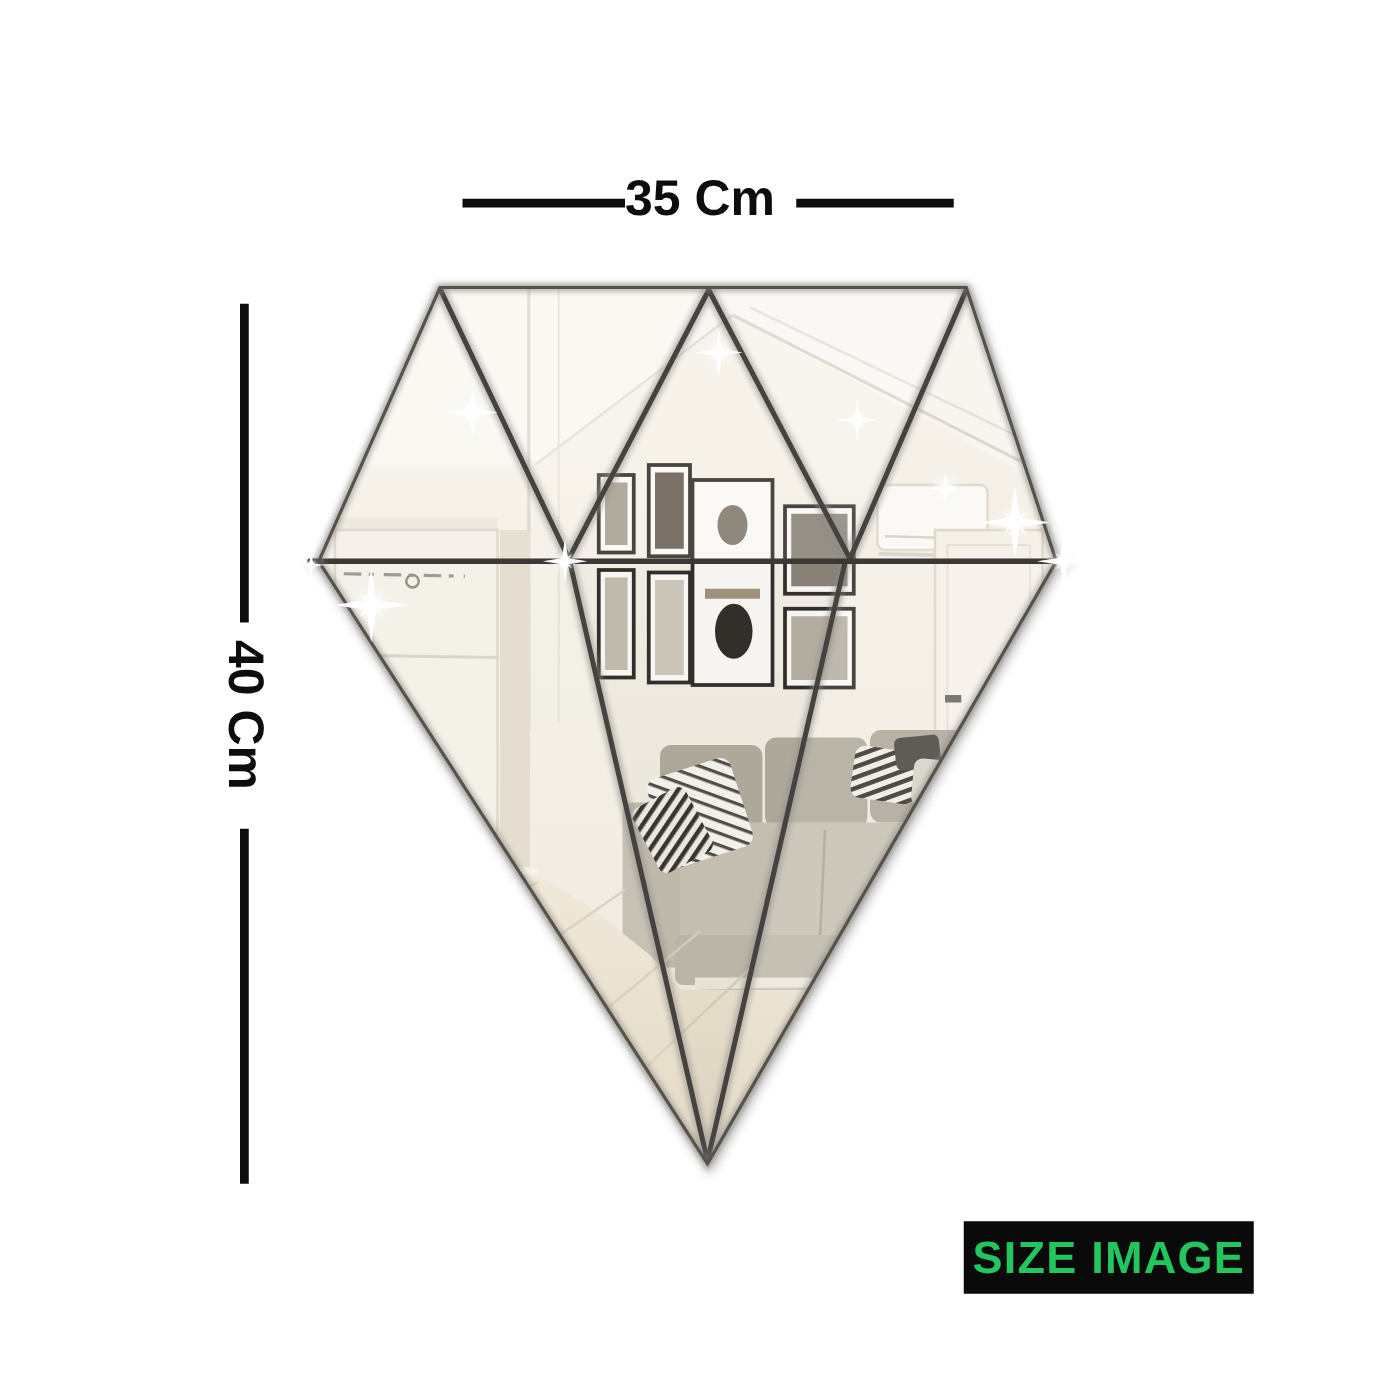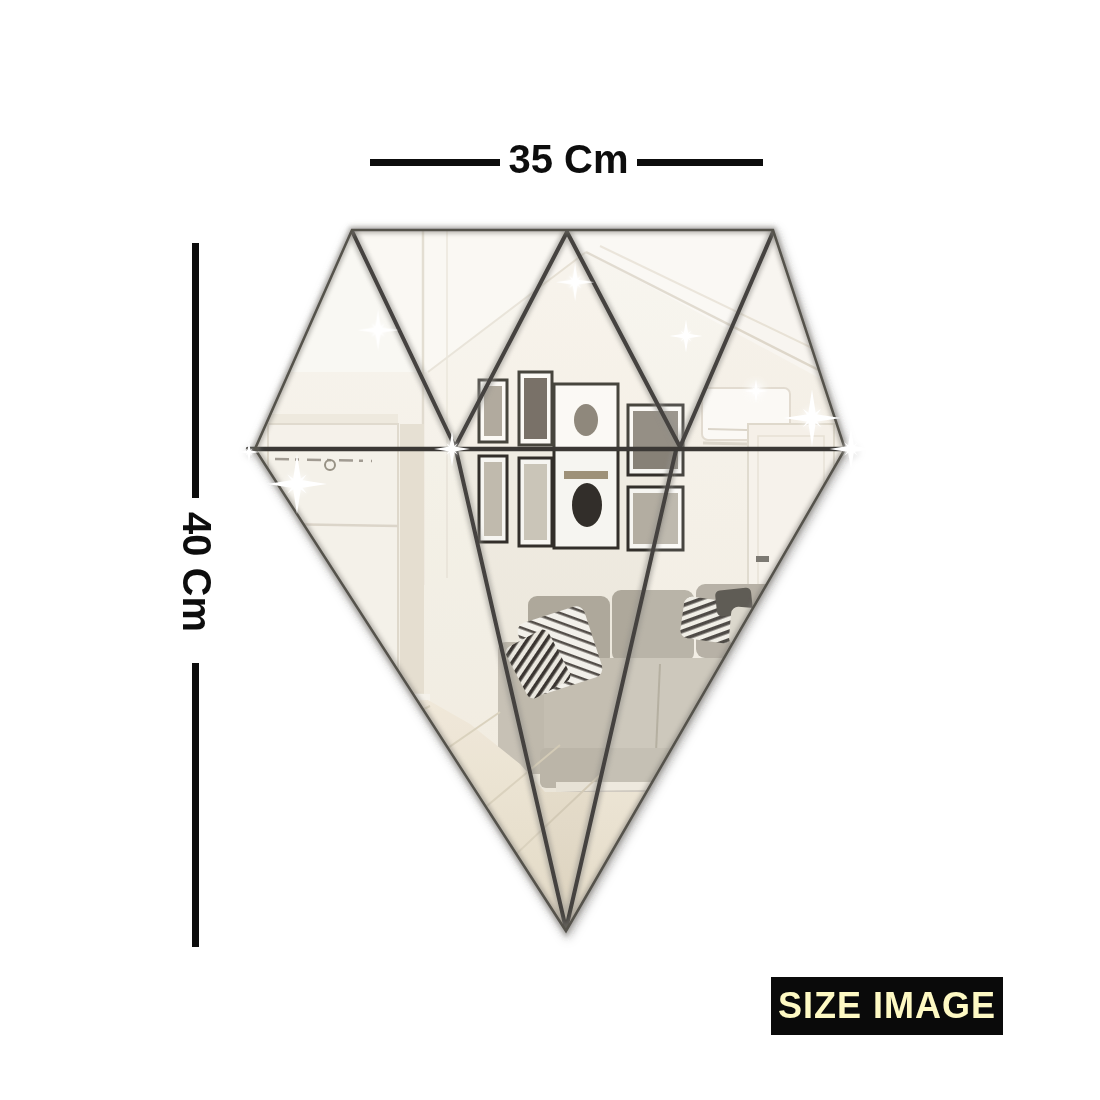--- a/index.html
+++ b/index.html
@@ -4,24 +4,24 @@
 <style>
   html,body{margin:0;padding:0;background:#ffffff;}
   .canvas{position:relative;width:1100px;height:1100px;background:#ffffff;overflow:hidden;
           font-family:"Liberation Sans", sans-serif;}
   .bar{position:absolute;background:#0d0d0d;}
   .bar-top-left{left:370px;top:159px;width:130px;height:7px;}
   .bar-top-right{left:637px;top:159px;width:126px;height:7px;}
   .bar-v1{left:192px;top:243px;width:7px;height:255px;}
   .bar-v2{left:192px;top:663px;width:7px;height:284px;}
   .dim-label{position:absolute;color:#0d0d0d;font-weight:bold;font-size:40px;white-space:nowrap;}
-  .dim-label-top{left:500px;top:136px;width:137px;height:46px;line-height:46px;text-align:center;}
+  .dim-label-top{left:500px;top:136px;width:137px;height:46px;line-height:46px;}
   .dim-label-left{left:196px;top:572px;transform:translate(-50%,-50%) rotate(90deg);}
   .badge{position:absolute;left:771px;top:977px;width:232px;height:58px;background:#0a0a0a;
-         color:#fef9c3;display:flex;align-items:center;justify-content:center;
+         color:#22c55e;display:flex;align-items:center;justify-content:center;
          font-weight:bold;font-size:36px;letter-spacing:1px;}
   .mirror-svg{position:absolute;left:0;top:0;}
 </style>
 </head>
 <body>
 
 <div class="canvas">
 
   <span class="bar bar-top-left"></span>
   <div class="dim-label dim-label-top">35 Cm</div>

